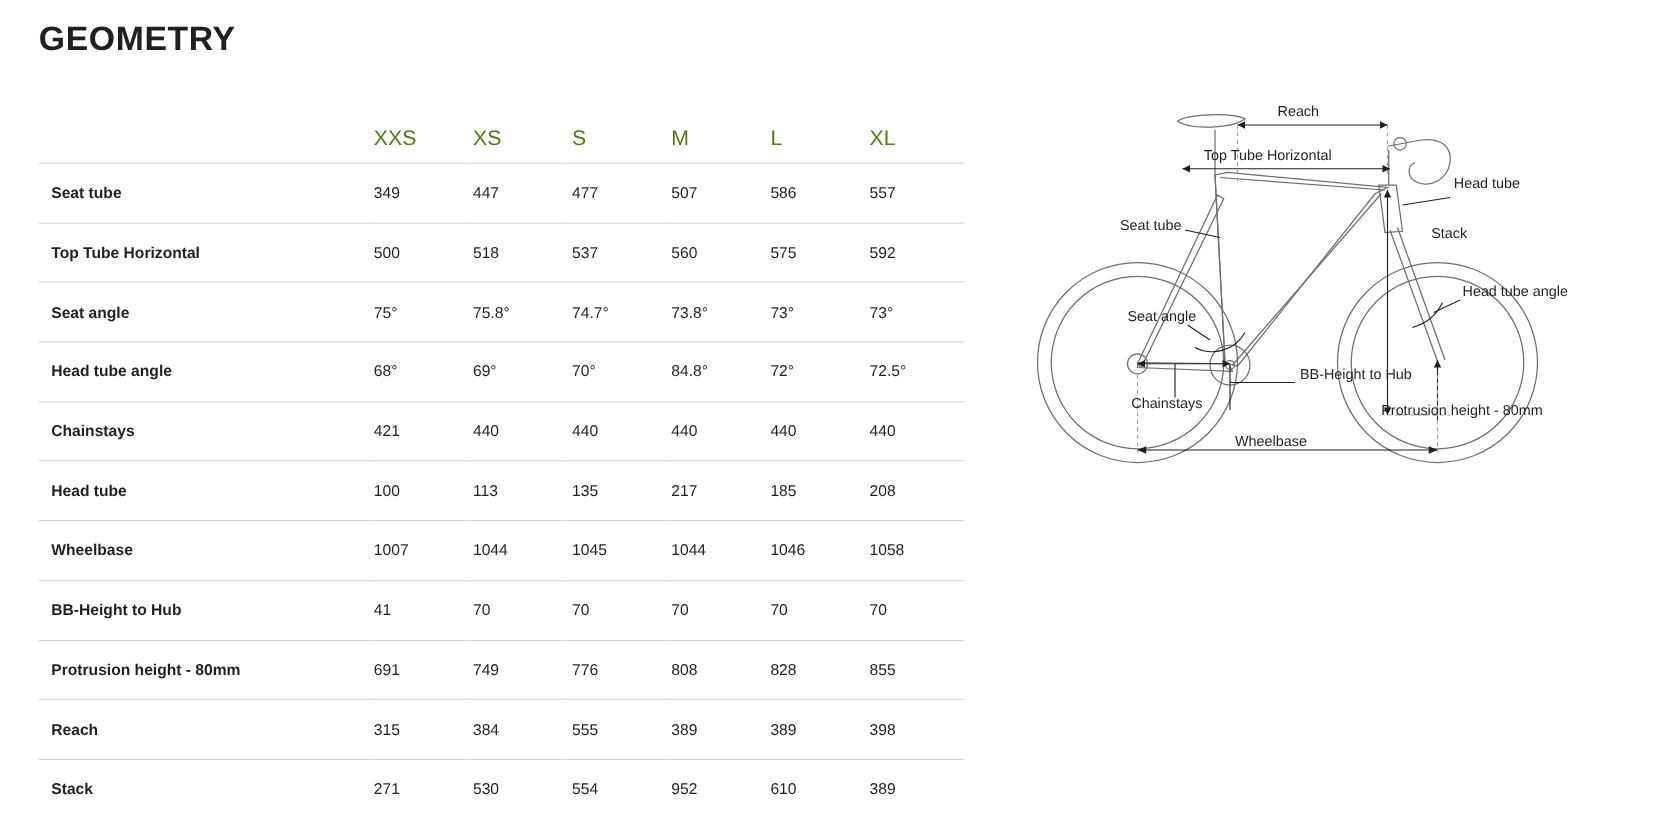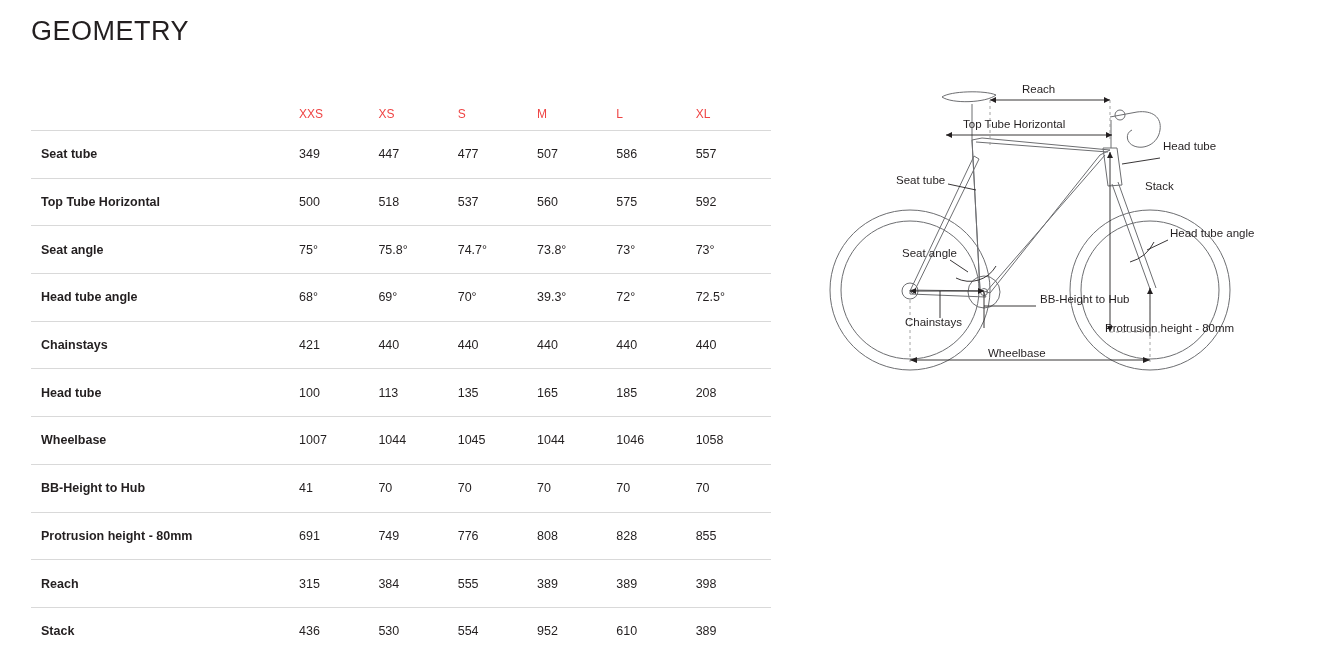--- a/index.html
+++ b/index.html
@@ -18,21 +18,21 @@
   .page {
     position: relative;
     width: 1326px;
     height: 655px;
   }
   .page-title {
     position: absolute;
     left: 31px;
     top: 16px;
     font-size: 27px;
-    font-weight: normal;
+    font-weight: bold;
     letter-spacing: 0.5px;
     color: #231f20;
   }
   
   .geo-table-wrap {
     position: absolute;
     left: 31px;
     top: 84px;
     width: 740px;
   }
@@ -48,22 +48,22 @@
     color: #231f20;
     padding: 0;
     height: 46.7px;
     vertical-align: middle;
     border-bottom: 1px solid #d9d9d9;
   }
   table.geo thead th {
     height: 37px;
     vertical-align: bottom;
     padding-bottom: 9px;
-    font-size: 12px;
-    color: #ef4444;
+    font-size: 17px;
+    color: #4d7c0f;
   }
   table.geo col.label-col { width: 264px; }
   table.geo col.size-col  { width: 79.3px; }
   table.geo tbody th.rowlabel {
     font-weight: bold;
     font-size: 12.5px;
     padding-left: 10px;
   }
   table.geo tbody td.val {
     padding-left: 4px;
@@ -145,39 +145,39 @@
           <td class="val">74.7°</td>
           <td class="val">73.8°</td>
           <td class="val">73°</td>
           <td class="val">73°</td>
         </tr>
         <tr>
           <th class="rowlabel">Head tube angle</th>
           <td class="val">68°</td>
           <td class="val">69°</td>
           <td class="val">70°</td>
-          <td class="val">39.3°</td>
+          <td class="val">84.8°</td>
           <td class="val">72°</td>
           <td class="val">72.5°</td>
         </tr>
         <tr>
           <th class="rowlabel">Chainstays</th>
           <td class="val">421</td>
           <td class="val">440</td>
           <td class="val">440</td>
           <td class="val">440</td>
           <td class="val">440</td>
           <td class="val">440</td>
         </tr>
         <tr>
           <th class="rowlabel">Head tube</th>
           <td class="val">100</td>
           <td class="val">113</td>
           <td class="val">135</td>
-          <td class="val">165</td>
+          <td class="val">217</td>
           <td class="val">185</td>
           <td class="val">208</td>
         </tr>
         <tr>
           <th class="rowlabel">Wheelbase</th>
           <td class="val">1007</td>
           <td class="val">1044</td>
           <td class="val">1045</td>
           <td class="val">1044</td>
           <td class="val">1046</td>
@@ -205,21 +205,21 @@
           <th class="rowlabel">Reach</th>
           <td class="val">315</td>
           <td class="val">384</td>
           <td class="val">555</td>
           <td class="val">389</td>
           <td class="val">389</td>
           <td class="val">398</td>
         </tr>
         <tr>
           <th class="rowlabel">Stack</th>
-          <td class="val">436</td>
+          <td class="val">271</td>
           <td class="val">530</td>
           <td class="val">554</td>
           <td class="val">952</td>
           <td class="val">610</td>
           <td class="val">389</td>
         </tr>
       </tbody>
     </table>
   </div>
 

